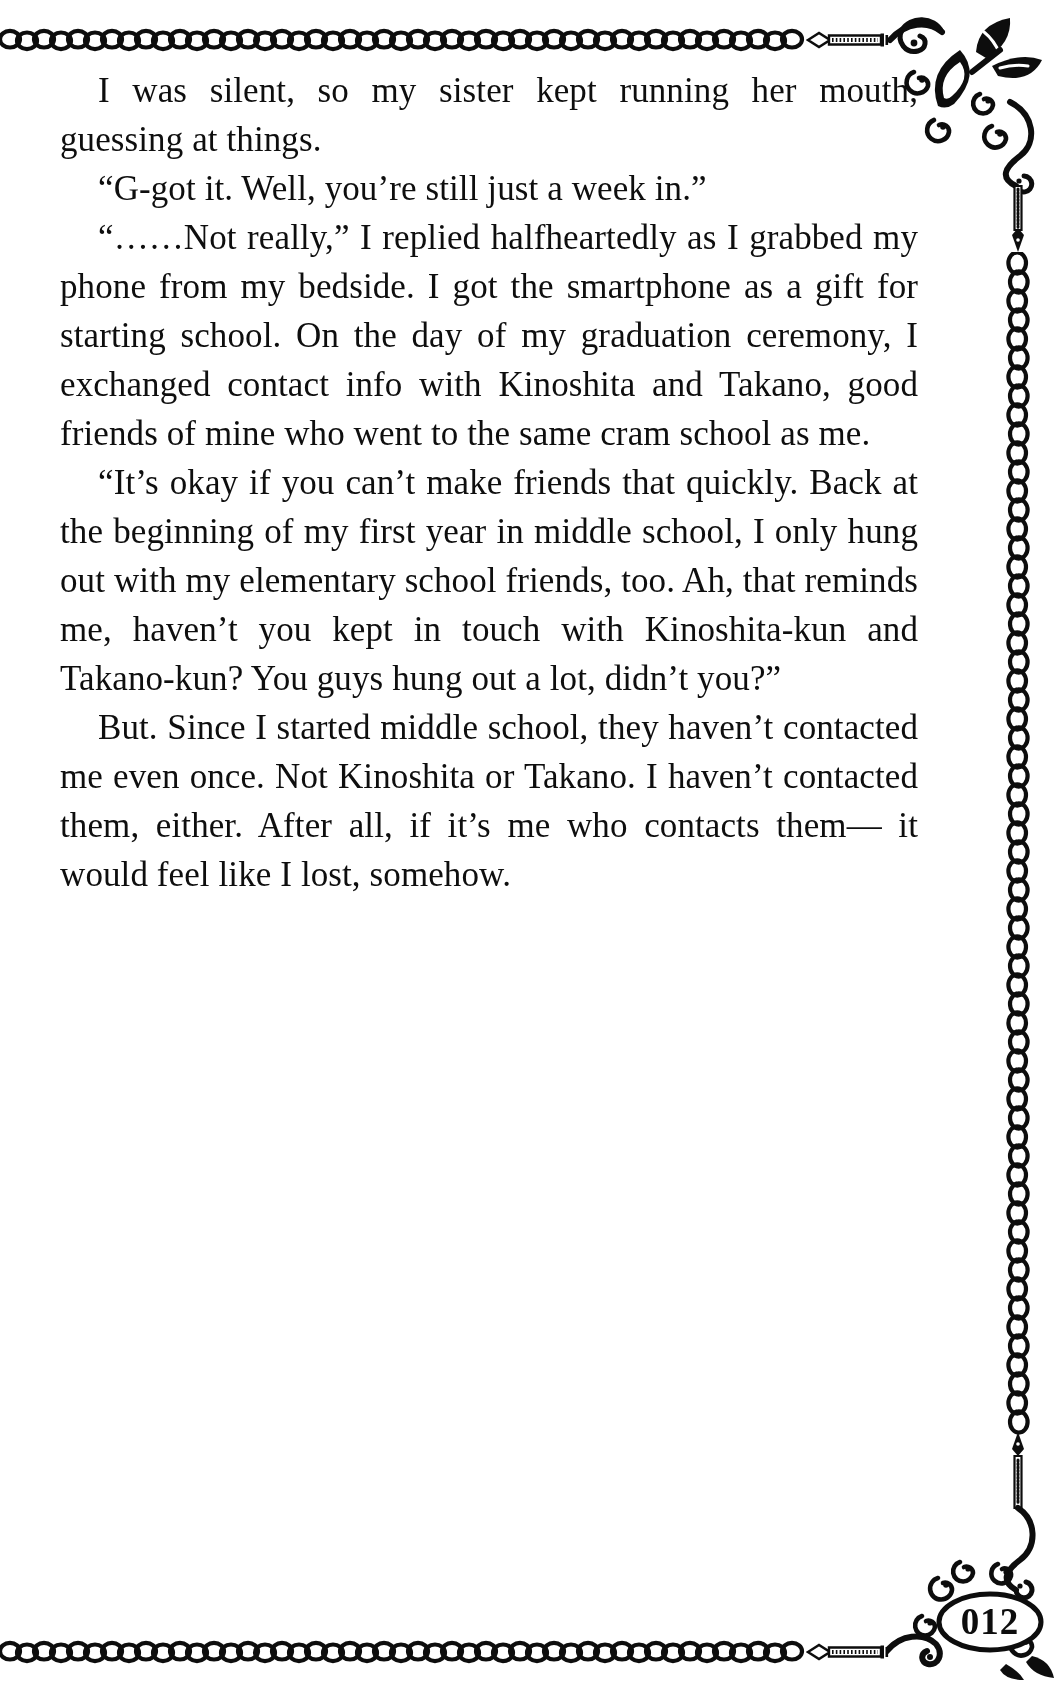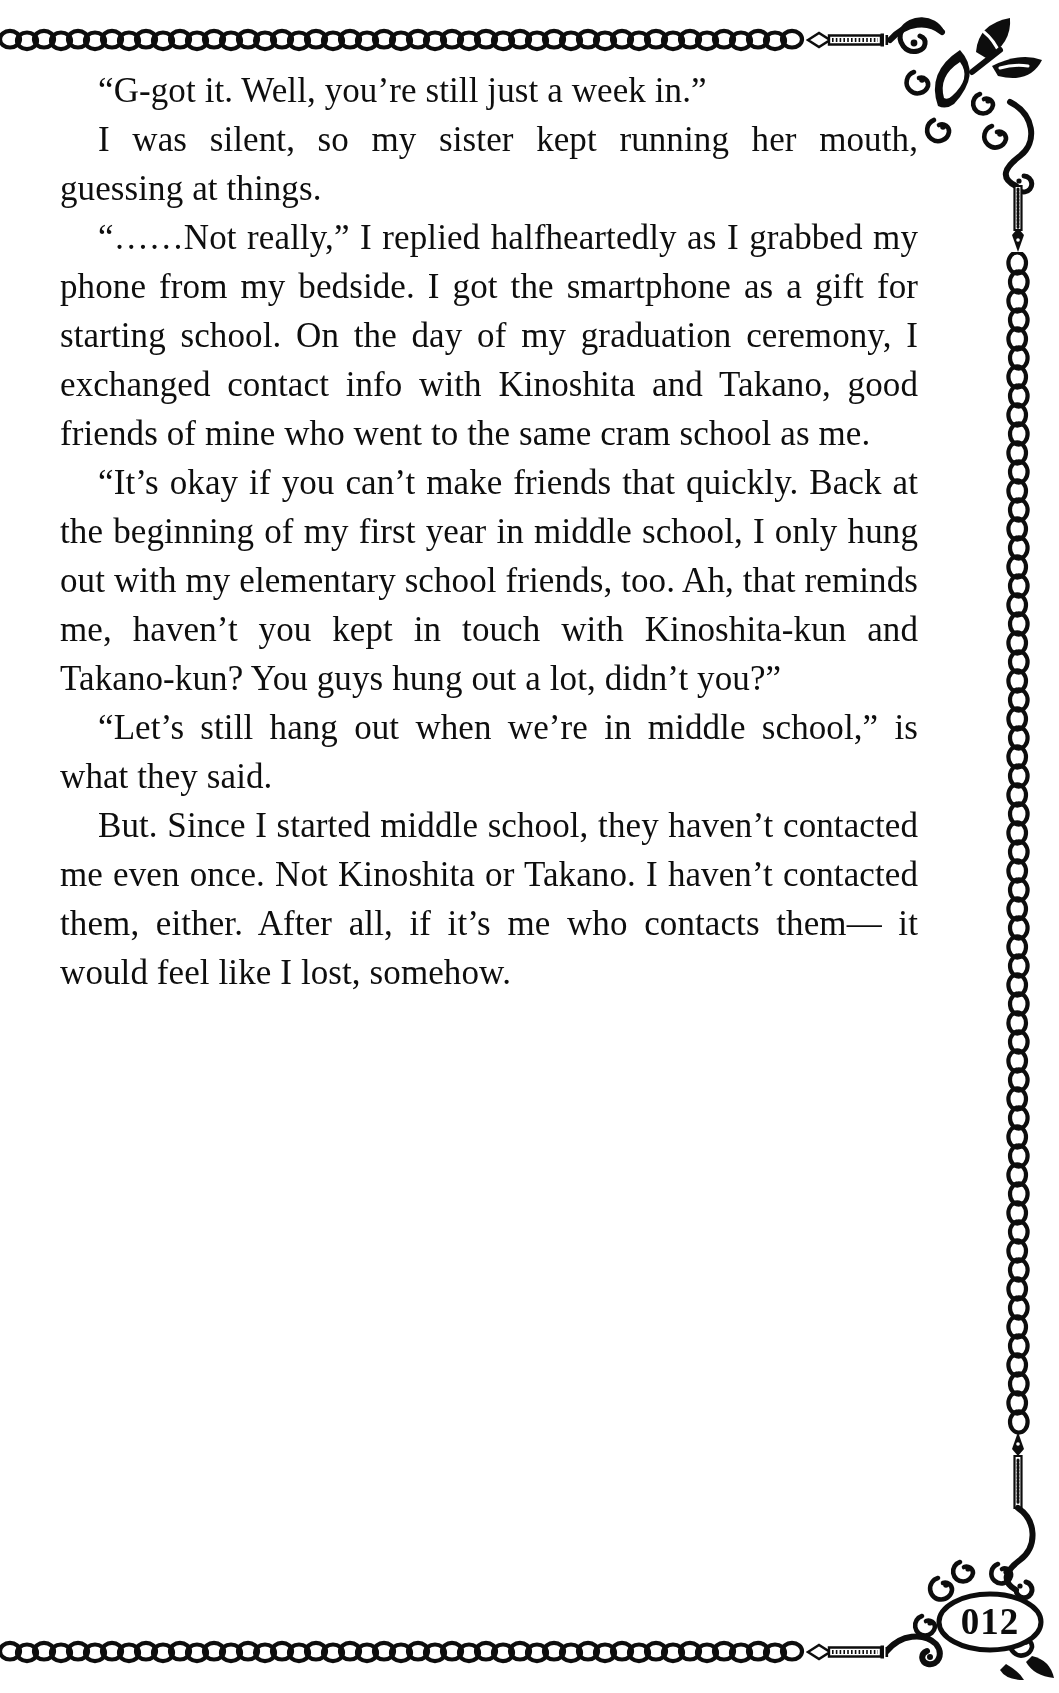--- a/index.html
+++ b/index.html
@@ -203,25 +203,24 @@
       <ellipse cx="18.8" cy="1056" rx="8.8" ry="10.6" fill="none" stroke="#0d0d0d" stroke-width="4.2"></ellipse>
       <ellipse cx="17.2" cy="1075" rx="8.8" ry="10.6" fill="none" stroke="#0d0d0d" stroke-width="4.2"></ellipse>
       <ellipse cx="18.8" cy="1094" rx="8.8" ry="10.6" fill="none" stroke="#0d0d0d" stroke-width="4.2"></ellipse>
       <ellipse cx="17.2" cy="1113" rx="8.8" ry="10.6" fill="none" stroke="#0d0d0d" stroke-width="4.2"></ellipse>
       <ellipse cx="18.8" cy="1132" rx="8.8" ry="10.6" fill="none" stroke="#0d0d0d" stroke-width="4.2"></ellipse>
       <ellipse cx="17.2" cy="1151" rx="8.8" ry="10.6" fill="none" stroke="#0d0d0d" stroke-width="4.2"></ellipse>
       <ellipse cx="18.8" cy="1170" rx="8.8" ry="10.6" fill="none" stroke="#0d0d0d" stroke-width="4.2"></ellipse>
     </svg>
 
   <div class="text-block">
+      <p>I was silent, so my sister kept running her mouth, guessing at things.</p>
       <p>“G-got it. Well, you’re still just a week in.”</p>
-      <p>I was silent, so my sister kept running her mouth, guessing at things.</p>
       <p>“……Not really,” I replied halfheartedly as I grabbed my phone from my bedside. I got the smartphone as a gift for starting school. On the day of my graduation ceremony, I exchanged contact info with Kinoshita and Takano, good friends of mine who went to the same cram school as me.</p>
       <p>“It’s okay if you can’t make friends that quickly. Back at the beginning of my first year in middle school, I only hung out with my elementary school friends, too. Ah, that reminds me, haven’t you kept in touch with Kinoshita-kun and Takano-kun? You guys hung out a lot, didn’t you?”</p>
-      <p>“Let’s still hang out when we’re in middle school,” is what they said.</p>
       <p>But. Since I started middle school, they haven’t contacted me even once. Not Kinoshita or Takano. I haven’t contacted them, either. After all, if it’s me who contacts them— it would feel like I lost, somehow.</p>
     </div>
 
   <svg class="abs ornament" style="left:886px; top:1430px;" width="168" height="250" viewBox="0 0 168 250">
     <g stroke="#0d0d0d" fill="none" stroke-linecap="round">
 
       <path d="M132 2 L 126 19 L 132 26 L 138 19 Z" fill="#0d0d0d" stroke="none"></path>
       <circle cx="132" cy="14" r="1.8" fill="#ffffff" stroke="none"></circle>
       <rect x="128.5" y="26" width="7" height="52" fill="#ffffff" stroke-width="2.2"></rect>
       <line x1="132" y1="30" x2="132" y2="74" stroke-width="3" stroke-dasharray="1.4 2"></line>

